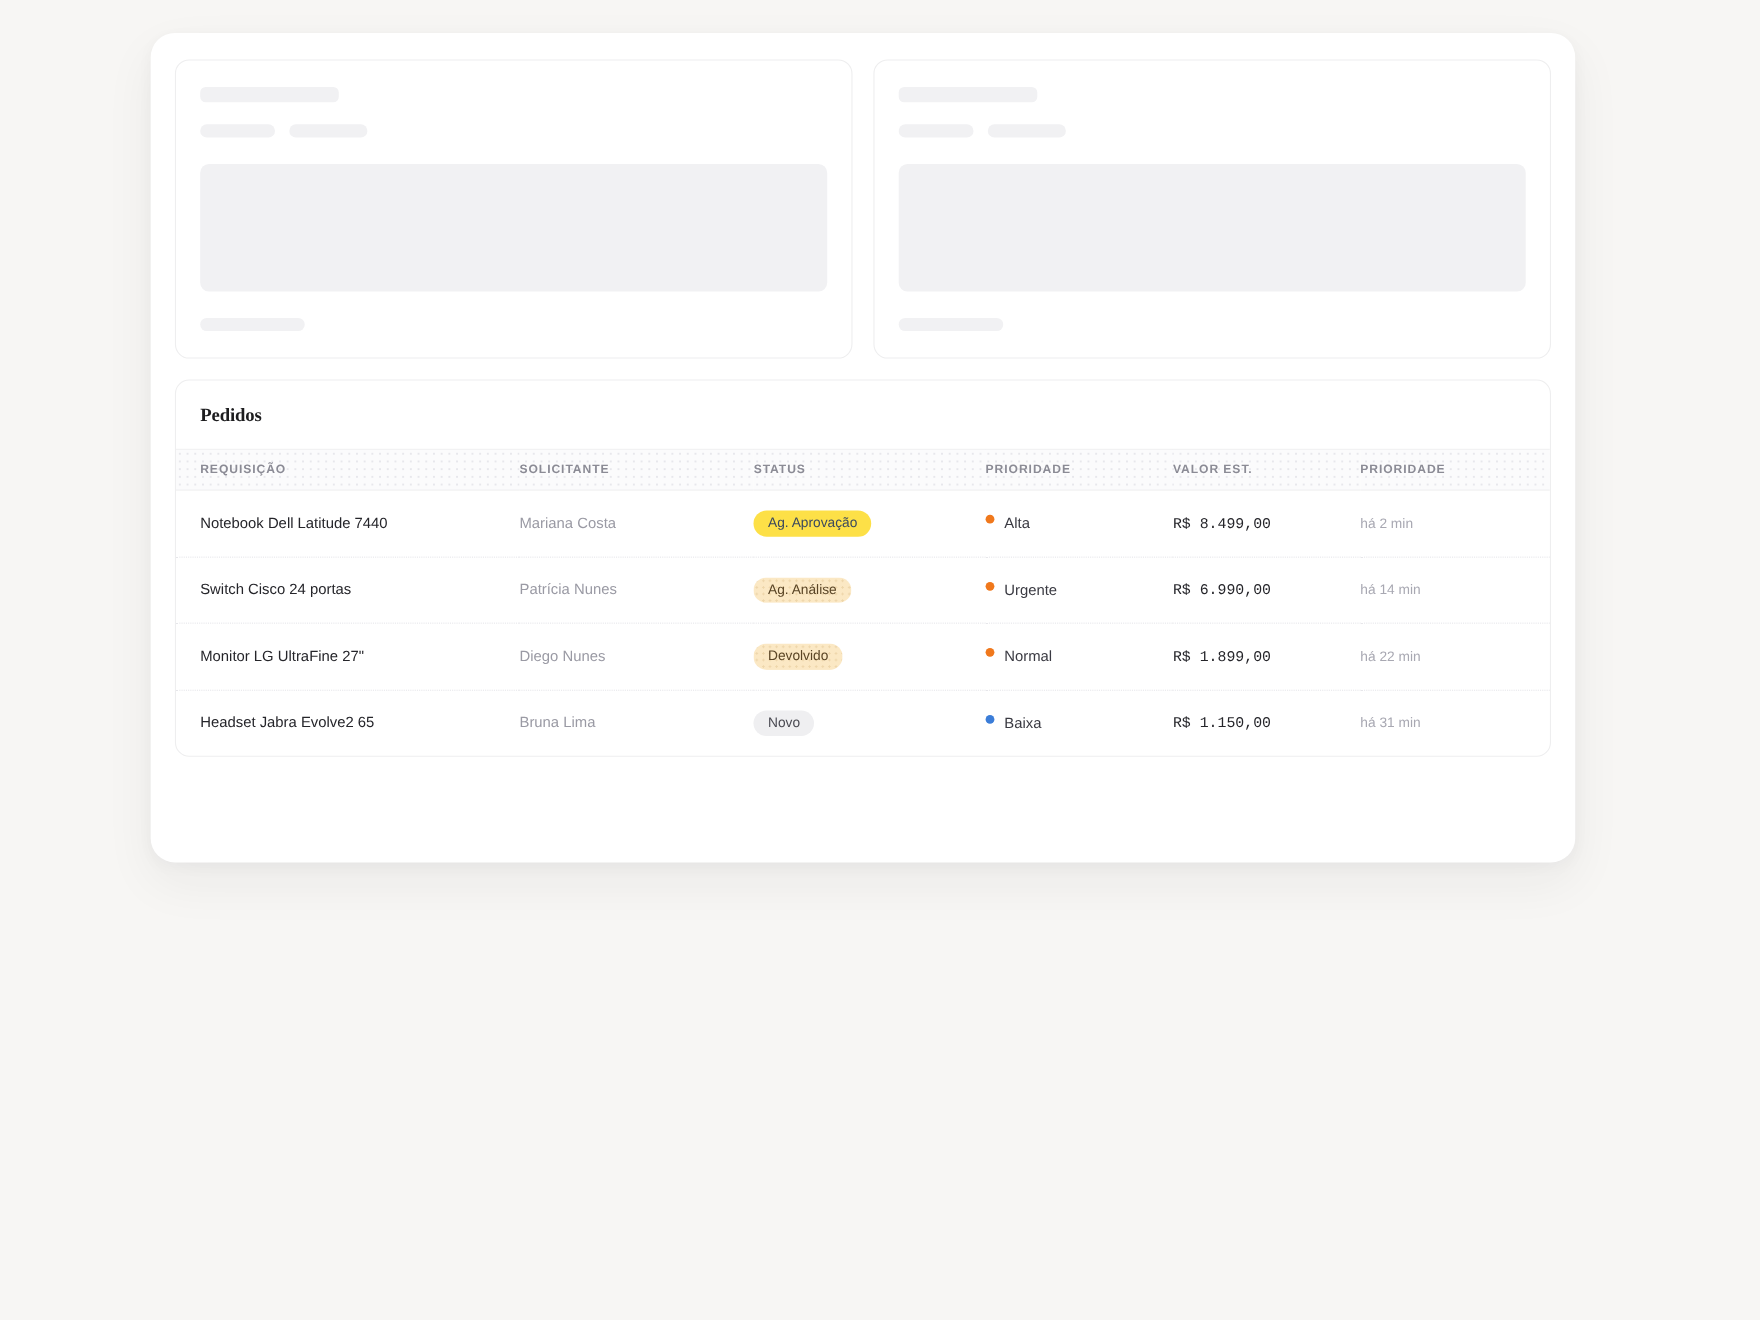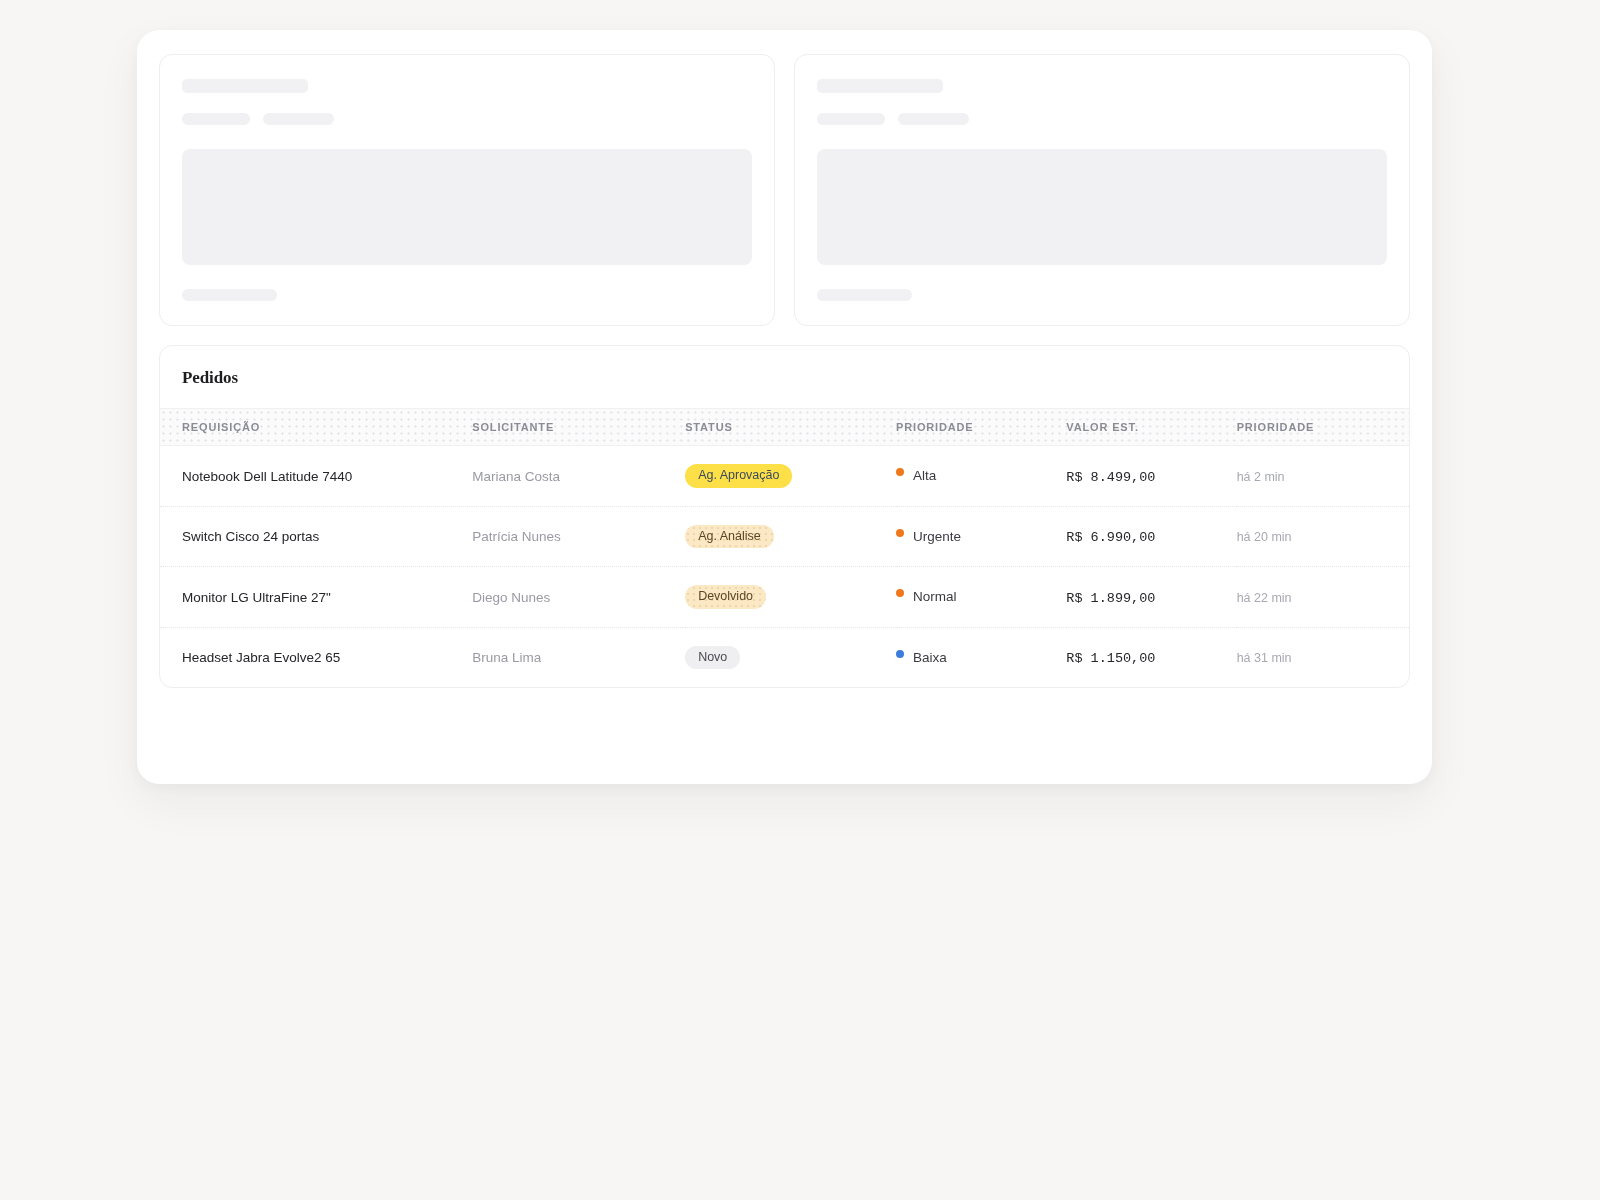--- a/index.html
+++ b/index.html
@@ -189,21 +189,21 @@
             <td class="c1"><span class="req">Switch Cisco 24 portas</span></td>
             <td class="c2"><span class="sol">Patrícia Nunes</span></td>
             <td class="c3"><span class="badge amber">Ag. Análise</span></td>
             <td class="c4">
               <span class="prio">
                 <span class="dot" style="background:#f0781c"></span>
                 <span>Urgente</span>
               </span>
             </td>
             <td class="c5"><span class="val">R$ 6.990,00</span></td>
-            <td class="c6"><span class="upd">há 20 min</span></td>
+            <td class="c6"><span class="upd">há 14 min</span></td>
           </tr>
           <tr>
             <td class="c1"><span class="req">Monitor LG UltraFine 27"</span></td>
             <td class="c2"><span class="sol">Diego Nunes</span></td>
             <td class="c3"><span class="badge amber">Devolvido</span></td>
             <td class="c4">
               <span class="prio">
                 <span class="dot" style="background:#f0781c"></span>
                 <span>Normal</span>
               </span>

